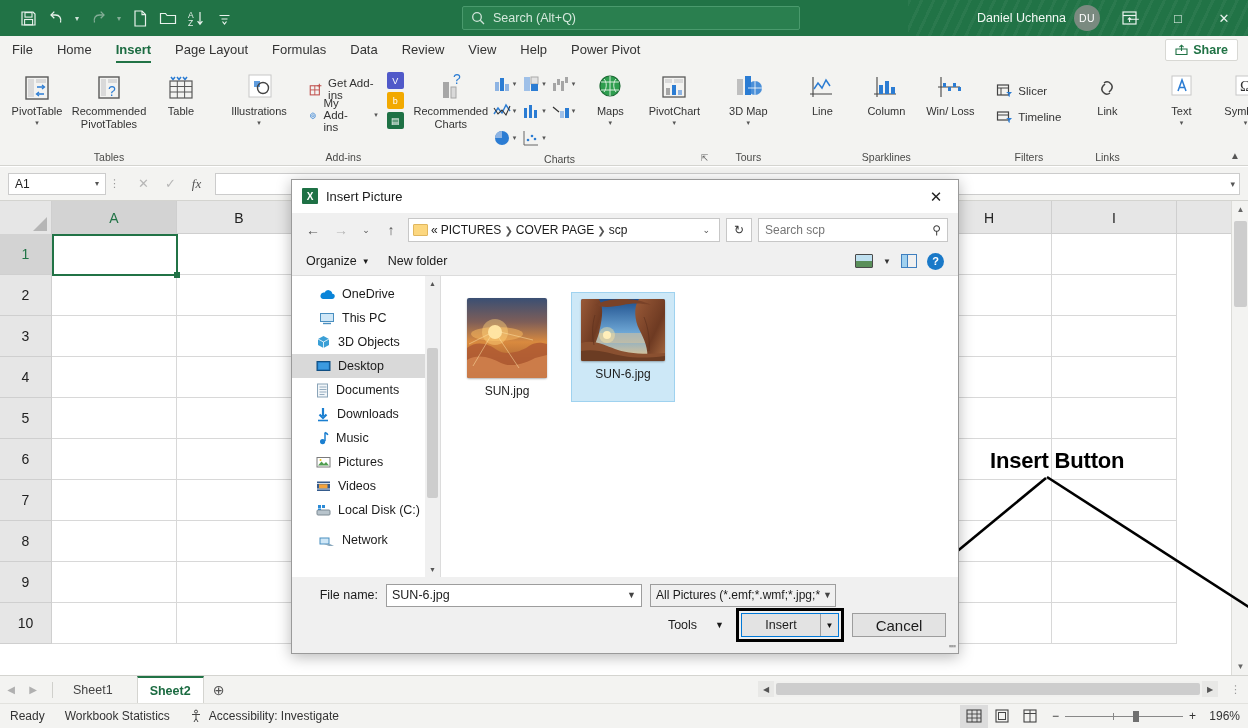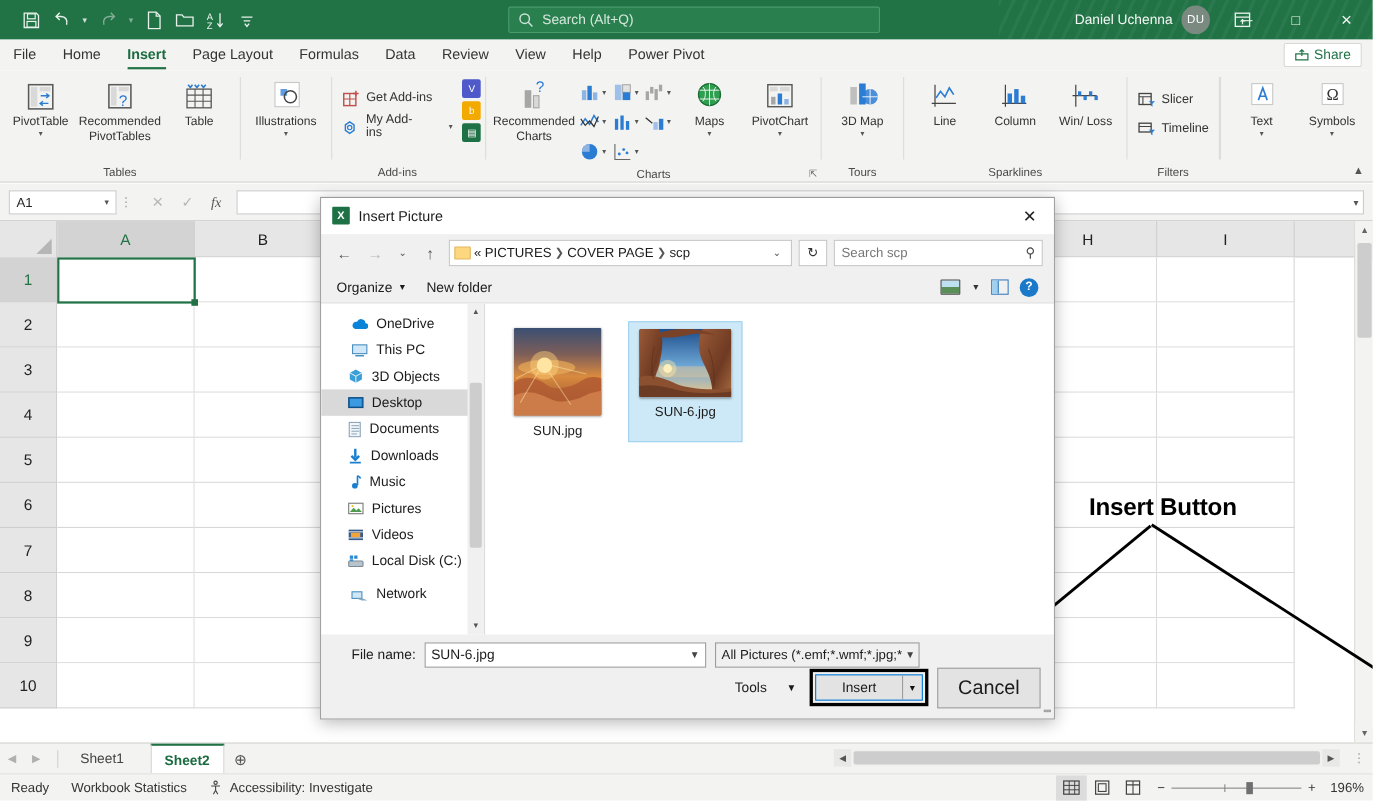--- a/index.html
+++ b/index.html
@@ -64,21 +64,21 @@
   }
   .tab {
     padding: 0 12px; height: 26px; line-height: 26px; font-size: 13px; color: #333; position: relative;
   }
   .tab.active { color: #1b6b41; font-weight: bold; }
   .tab.active::after {
     content:''; position:absolute; left: 12px; right: 12px; bottom: 0; height: 2.5px; background:#217346;
   }
   .share-btn {
     position:absolute; right: 10px; top: 3px; height: 22px; border: 1px solid #d8d8d4; background:#fff;
-    display:flex;align-items:center;gap:5px;padding:0 9px; font-size:12.5px;color:#217346;font-weight:normal;
+    display:flex;align-items:center;gap:5px;padding:0 9px; font-size:12.5px;color:#217346;font-weight:bold;
     border-radius: 2px;
   }
 
   
   .ribbon {
     position:absolute; left:0; top:64px; width:1248px; height:102px;
     background:#f3f3f1; border-bottom:1px solid #d4d4d0;
     display:flex; align-items:stretch;
   }
   .grp { position: relative; display:flex; flex-direction:column; align-items:center;
@@ -241,22 +241,22 @@
      align-items:center; padding:0 5px; font-size:12px; color:#1b1b1b; overflow:hidden; white-space:nowrap;}
   .ftype .dd { margin-left:auto; font-size:9px; color:#444; padding-left:3px;}
   .btnrow { display:flex; align-items:center; height:32px; padding:4px 12px 0 0; gap:8px; justify-content:flex-end;}
   .tools { display:flex; align-items:center; gap:18px; font-size:12.5px; color:#1b1b1b; margin-right:4px;}
   .tools .dd { font-size:9px; }
   .ins-wrap { position:relative; border:3px solid #000; padding:2px; }
   .ins-btn { display:flex; align-items:stretch; border:1px solid #0078d7; background:#e3e3e3; height:24px;}
   .ins-main { width:78px; display:flex;align-items:center;justify-content:center;font-size:12.5px;color:#1b1b1b;}
   .ins-arrow { width:18px; border-left:1px solid #9d9d9d; display:flex;align-items:center;justify-content:center;
      font-size:8px;color:#111;}
-  .cancel-btn { width:94px;height:37px;border:1px solid #9d9d9d;background:#e3e3e3;
-     display:flex;align-items:center;justify-content:center;font-size:18px;color:#1b1b1b;}
+  .cancel-btn { width:94px;height:24px;border:1px solid #9d9d9d;background:#e3e3e3;
+     display:flex;align-items:center;justify-content:center;font-size:15px;color:#1b1b1b;}
   .resizer { position:absolute; right:3px; bottom:2px; font-size:9px; color:#a0a0a0; letter-spacing:-1px;}
 
   svg { display:block; }
 </style>
 </head>
 <body>
 
 <div id="app">
 
   <div class="titlebar">
@@ -633,20 +633,34 @@
               <path d="M1.5 6h11" stroke="#444" stroke-width="1"></path>
               <path d="M10 9h6l-2.3 2.4V14l-1.4-1v-2.6z" fill="#2b7cd3"></path>
             </svg>
           <span>Timeline</span>
         </div>
       </div>
       <div class="grp-lbl">Filters</div>
     </div>
     <div class="grp-sep"></div>
 
+    <div class="grp">
+      <div class="grp-inner">
+        <div class="bigbtn">
+          <span class="ic">
+            <svg width="30" height="28" viewBox="0 0 30 28">
+                <path d="M12 8a5 5 0 0 1 7 7l-2 2" fill="none" stroke="#444" stroke-width="1.5"></path>
+                <path d="M18 18a5 5 0 0 1-7-7l2-2" fill="none" stroke="#444" stroke-width="1.5"></path>
+              </svg>
+          </span>
+          <span>Link</span>
+        </div>
+      </div>
+      <div class="grp-lbl">Links</div>
+    </div>
     <div class="grp-sep"></div>
 
     <div class="grp">
       <div class="grp-inner">
         <div class="bigbtn">
           <span class="ic">
             <svg width="30" height="30" viewBox="0 0 30 30">
                 <rect x="6" y="3" width="19" height="19" fill="#fff" stroke="#c8c8c8"></rect>
                 <path d="M12 18L16 7l4 11M13.5 14.5h5" fill="none" stroke="#2b7cd3" stroke-width="1.5"></path>
               </svg>

